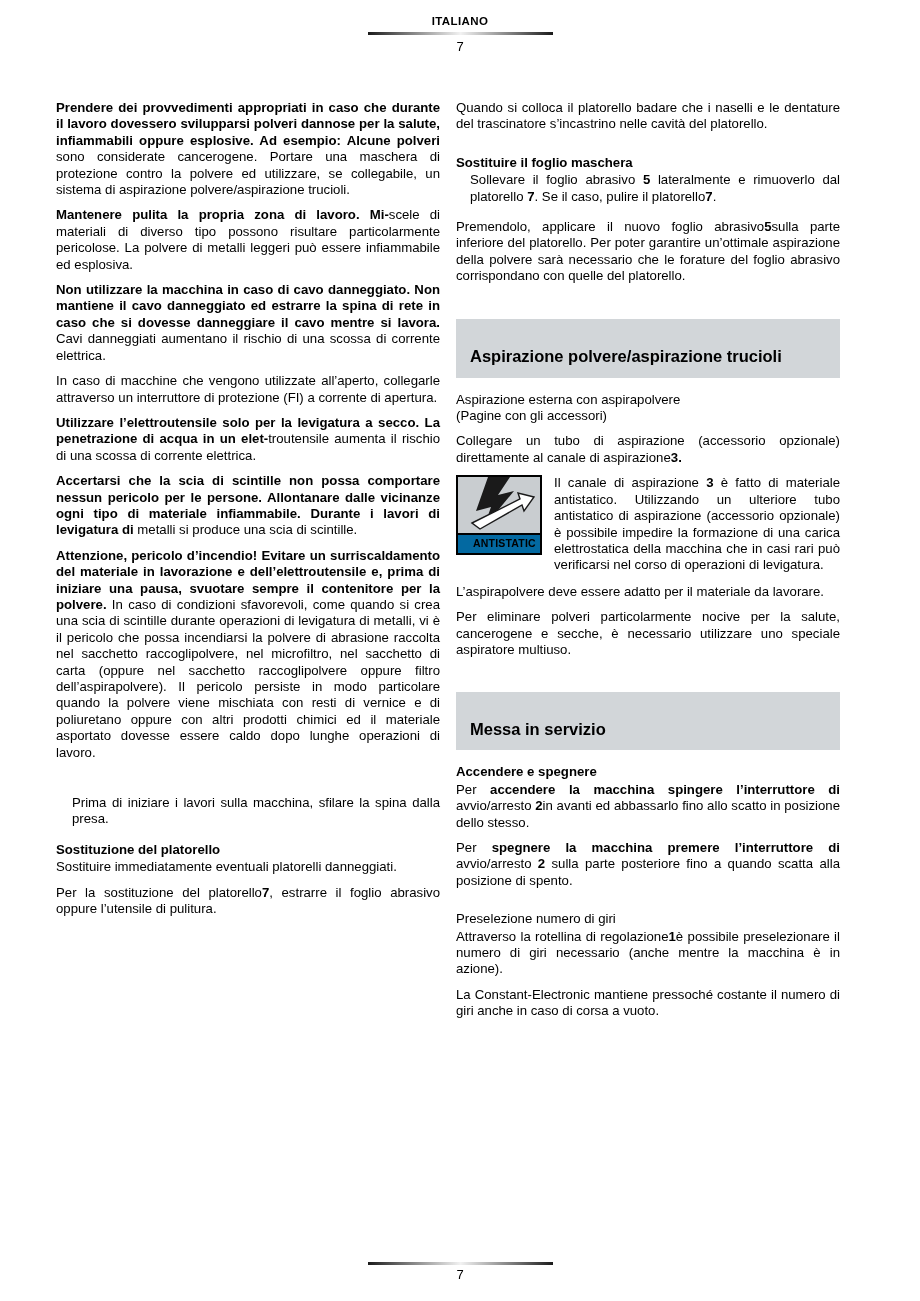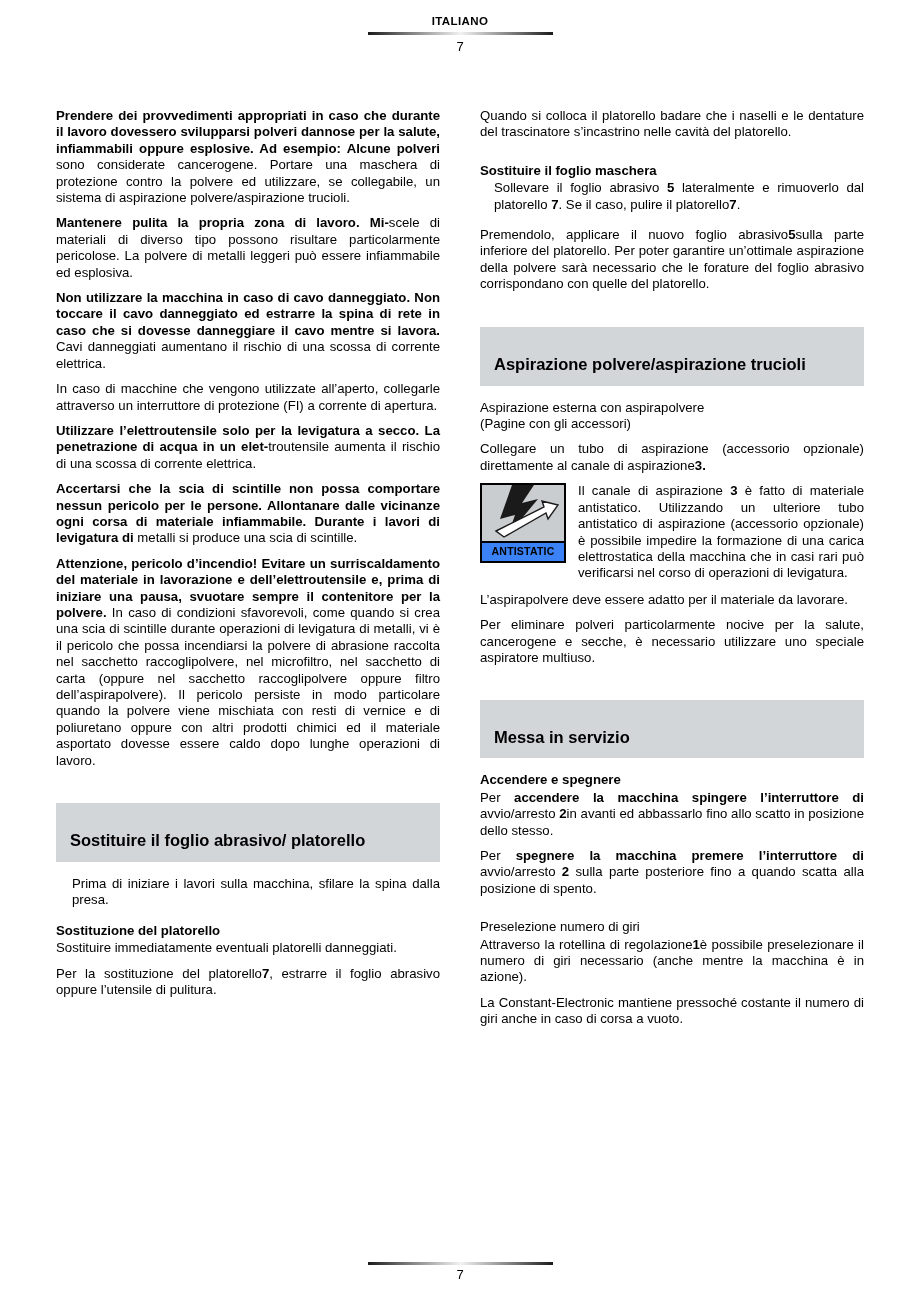--- a/index.html
+++ b/index.html
@@ -58,25 +58,25 @@
   }
   .footer .rule { margin-bottom: 2px; }
   .footer-page {
     font-size: 13px;
     line-height: 16px;
   }
 
   
   .columns {
     position: absolute;
-    top: 108px;
+    top: 100px;
     left: 56px;
     width: 808px;
     display: flex;
-    gap: 40px;
+    gap: 16px;
   }
   .col {
     width: 384px;
   }
 
   
   p {
     margin: 0 0 9px 0;
     font-size: 13.2px;
     line-height: 16.4px;
@@ -143,24 +143,24 @@
     position: relative;
     height: 56px;
     background: #c9cdd0;
     border-bottom: 2px solid #000;
     overflow: hidden;
   }
   .antistatic-label {
     font-size: 10.5px;
     font-weight: bold;
     letter-spacing: 0.2px;
-    text-align: center;
+    text-align: left;
     line-height: 15px;
-    padding: 1px 0 2px 0;
-    background: #3b82f6;
+    padding: 1px 0 2px 15px;
+    background: #0369a1;
   }
   .fig-text {
     flex: 1 1 auto;
   }
   .fig-text p {
     margin: 0;
   }
 </style>
 </head>
 <body>
@@ -174,31 +174,30 @@
   </div>
 
   <div class="columns">
 
     <div class="col">
 
       <p><b>Prendere dei provvedimenti appropriati in caso che durante il lavoro dovessero svilupparsi polveri dannose per la salute, infiammabili oppure esplosive. Ad esempio: Alcune polveri</b><span> sono considerate cancerogene. Portare una maschera di protezione contro la polvere ed utilizzare, se collegabile, un sistema di aspirazione polvere/aspirazione trucioli.</span></p>
 
       <p><b>Mantenere pulita la propria zona di lavoro. Mi-</b><span>scele di materiali di diverso tipo possono risultare particolarmente pericolose. La polvere di metalli leggeri può essere infiammabile ed esplosiva.</span></p>
 
-      <p><b>Non utilizzare la macchina in caso di cavo danneggiato. Non toccare il cavo danneggiato ed estrarre la spina di rete in caso che si dovesse danneggiare il cavo mentre si lavora.</b><span> Cavi danneggiati aumentano il rischio di una scossa di corrente elettrica.</span></p>
+      <p><b>Non utilizzare la macchina in caso di cavo danneggiato. Non mantiene il cavo danneggiato ed estrarre la spina di rete in caso che si dovesse danneggiare il cavo mentre si lavora.</b><span> Cavi danneggiati aumentano il rischio di una scossa di corrente elettrica.</span></p>
 
       <p class="bold-block">In caso di macchine che vengono utilizzate all’aperto, collegarle attraverso un interruttore di protezione (FI) a corrente di apertura.</p>
 
       <p><b>Utilizzare l’elettroutensile solo per la levigatura a secco. La penetrazione di acqua in un elet-</b><span>troutensile aumenta il rischio di una scossa di corrente elettrica.</span></p>
 
-      <p><b>Accertarsi che la scia di scintille non possa comportare nessun pericolo per le persone. Allontanare dalle vicinanze ogni corsa di materiale infiammabile. Durante i lavori di levigatura di</b><span> metalli si produce una scia di scintille.</span></p>
+      <p><b>Accertarsi che la scia di scintille non possa comportare nessun pericolo per le persone. Allontanare dalle vicinanze ogni tipo di materiale infiammabile. Durante i lavori di levigatura di</b><span> metalli si produce una scia di scintille.</span></p>
 
       <p class="gap-xl"><b>Attenzione, pericolo d’incendio! Evitare un surriscaldamento del materiale in lavorazione e dell’elettroutensile e, prima di iniziare una pausa, svuotare sempre il contenitore per la polvere.</b><span> In caso di condizioni sfavorevoli, come quando si crea una scia di scintille durante operazioni di levigatura di metalli, vi è il pericolo che possa incendiarsi la polvere di abrasione raccolta nel sacchetto raccoglipolvere, nel microfiltro, nel sacchetto di carta (oppure nel sacchetto raccoglipolvere oppure filtro dell’aspirapolvere). Il pericolo persiste in modo particolare quando la polvere viene mischiata con resti di vernice e di poliuretano oppure con altri prodotti chimici ed il materiale asportato dovesse essere caldo dopo lunghe operazioni di lavoro.</span></p>
 
-      <div class="sec-head two-line">Sostituire il foglio abrasivo/ platorello</div>
 
       <p class="indent gap-md">Prima di iniziare i lavori sulla macchina, sfilare la spina dalla presa.</p>
 
       <div class="subhead">Sostituzione del platorello</div>
 
       <p class="bold-block">Sostituire immediatamente eventuali platorelli danneggiati.</p>
 
       <p class="last"><span>Per la sostituzione del platorello</span><b>7</b><span>, estrarre il foglio abrasivo oppure l’utensile di pulitura.</span></p>
 
     </div>

